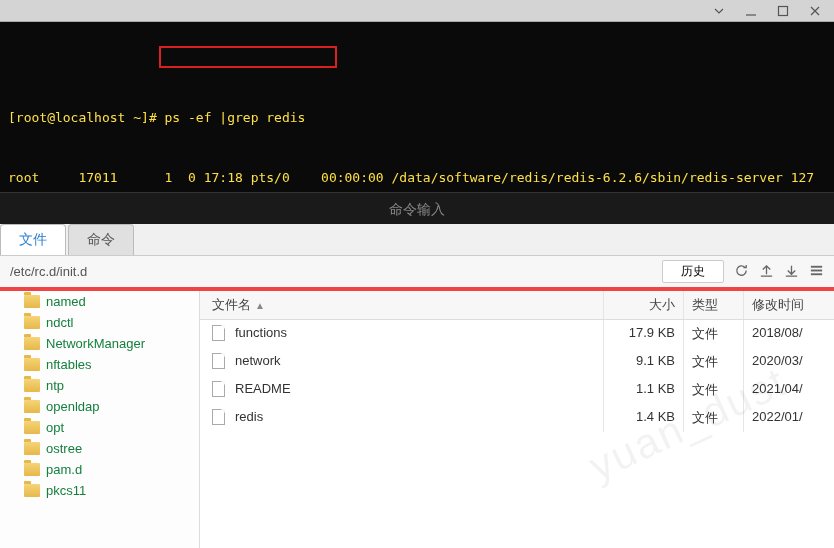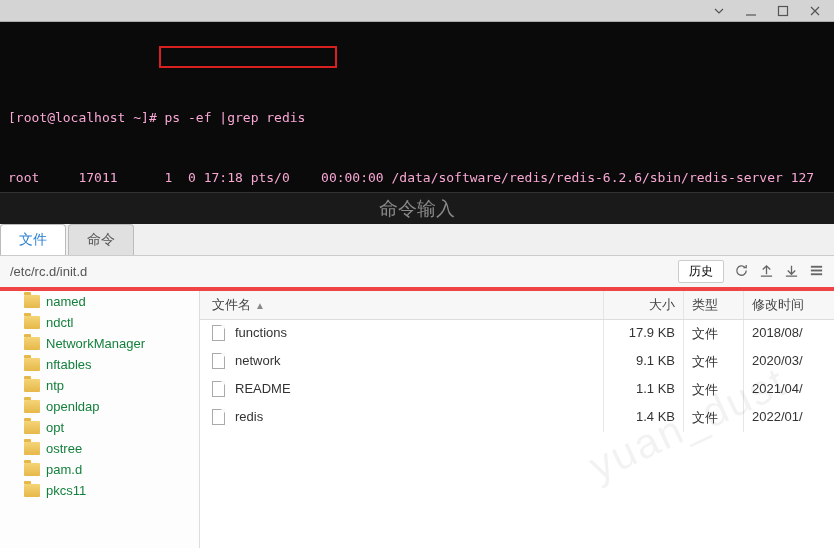--- a/index.html
+++ b/index.html
@@ -24,21 +24,21 @@
       width: 14px;
       height: 14px;
       color: #555;
       cursor: pointer;
       display: flex;
       align-items: center;
       justify-content: center;
     }
     .terminal {
       background: #0a0a0a;
-      color: #f9a8d4;
+      color: #fde047;
       font-family: Consolas, monospace;
       font-size: 13px;
       padding: 6px 8px;
       height: 170px;
       line-height: 20px;
       white-space: pre;
       overflow: hidden;
       position: relative;
     }
     .terminal .line { display: block; }
@@ -50,21 +50,21 @@
       width: 178px;
       height: 22px;
       pointer-events: none;
     }
     .command-input-bar {
       background: #1a1a1a;
       color: #888;
       text-align: center;
       height: 32px;
       line-height: 32px;
-      font-size: 19px;
+      font-size: 14px;
       border-top: 1px solid #333;
     }
     .tabs {
       display: flex;
       background: #f0f0f0;
       border-bottom: 1px solid #ccc;
       height: 32px;
       align-items: flex-end;
     }
     .tab {
@@ -92,21 +92,21 @@
       border-bottom: 4px solid #ef4444;
       font-size: 13px;
       color: #555;
     }
     .path-actions {
       display: flex;
       gap: 10px;
       align-items: center;
     }
     .path-btn {
-      padding: 2px 10px;
+      padding: 2px 18px;
       border: 1px solid #ccc;
       background: #fff;
       font-size: 12px;
       cursor: pointer;
       border-radius: 2px;
       margin-left: 24px;
     }
     .icon-btn {
       cursor: pointer;
       color: #666;

